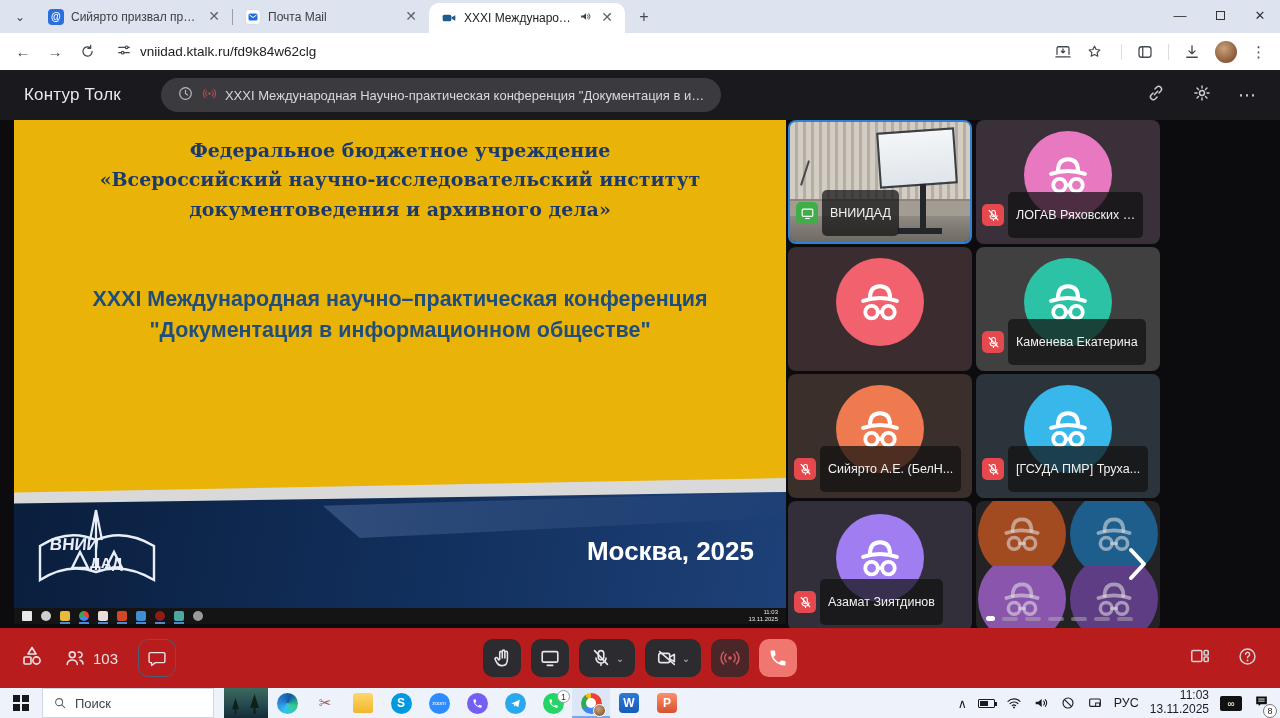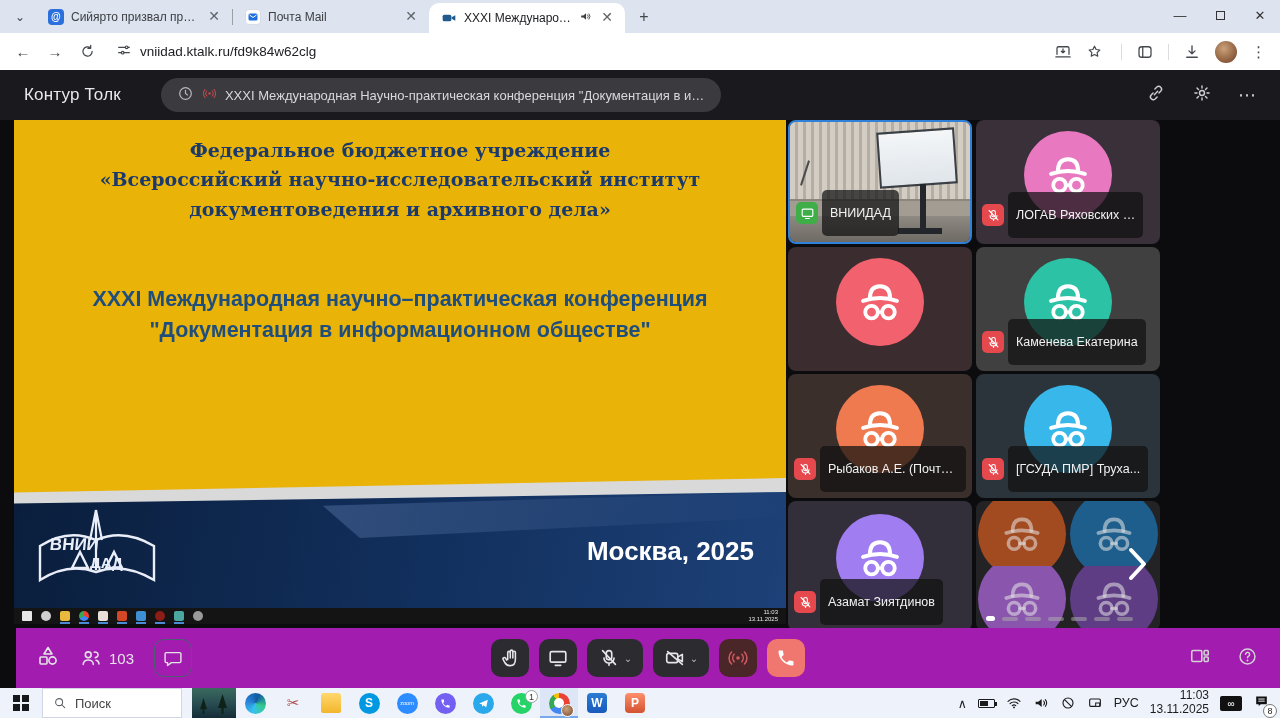--- a/index.html
+++ b/index.html
@@ -79,37 +79,37 @@
   .more-grid { position:absolute; inset:0; display:grid; grid-template-columns:1fr 1fr; }
   .mini-av { position:relative; overflow:hidden; }
   .mini-av .c { position:absolute; left:50%; top:50%; transform:translate(-50%,-50%); width:88px; height:88px; border-radius:50%; display:flex; align-items:center; justify-content:center; color:rgba(230,230,230,.55); }
   .mini-av svg { width:50px; height:50px; }
   .next-chevron { position:absolute; right:10px; top:50%; transform:translateY(-50%); color:#fff; z-index:3; }
   .pager { position:absolute; left:10px; right:10px; bottom:10px; display:flex; align-items:center; gap:7px; z-index:3; }
   .pager .dot { width:9px; height:5px; border-radius:3px; background:#fff; }
   .pager .dash { width:16px; height:4px; border-radius:2px; background:rgba(170,170,170,.55); }
 
   
-  .ctrlbar { position:absolute; left:16px; right:0; top:628px; height:60px; background:#a21caf; display:flex; align-items:center; }
+  .ctrlbar { position:absolute; left:0; right:0; top:628px; height:60px; background:#b91c1c; display:flex; align-items:center; }
   .ctrl-left { display:flex; align-items:center; gap:20px; margin-left:20px; color:#e4e4e6; }
   .people-count { display:flex; align-items:center; gap:7px; font-size:15px; }
   .chat-btn { width:38px; height:38px; border:1.6px solid #4d5d74; border-radius:10px; display:flex; align-items:center; justify-content:center; color:#e4e4e6; }
   .ctrl-center { position:absolute; left:50%; top:50%; transform:translate(-50%,-50%); display:flex; align-items:center; gap:10px; }
   .cbtn { height:38px; min-width:38px; background:#2b2b30; border-radius:10px; display:flex; align-items:center; justify-content:center; color:#e6e6e8; gap:4px; padding:0 6px; }
   .cbtn .chev { font-size:10px; color:#b8b8bc; }
   .cbtn.live { background:#4a2628; color:#cf5a60; }
   .cbtn.hang { background:#ef7770; color:#fff; }
   .ctrl-right { margin-left:auto; display:flex; align-items:center; gap:26px; margin-right:22px; color:#d3d3d6; }
 
   
   .taskbar { position:absolute; left:0; right:0; bottom:0; height:30px; background:#eef3fb; display:flex; align-items:center; }
   .tb-start { width:42px; height:30px; display:flex; align-items:center; justify-content:center; }
   .winlogo { display:grid; grid-template-columns:7px 7px; grid-template-rows:7px 7px; gap:1.5px; }
   .winlogo i { background:#16181c; }
-  .tb-search { width:140px; height:30px; background:#fff; border:1px solid #cfd6e4; display:flex; align-items:center; gap:8px; padding:0 10px; color:#444; font-size:13px; }
+  .tb-search { width:172px; height:30px; background:#fff; border:1px solid #cfd6e4; display:flex; align-items:center; gap:8px; padding:0 10px; color:#444; font-size:13px; }
   .tb-ic { width:38px; height:30px; display:flex; align-items:center; justify-content:center; position:relative; }
   .tb-ic.active { background:#dce6f7; box-shadow:inset 0 -2px 0 #76a9ea; }
   .appdot { width:21px; height:21px; border-radius:50%; display:flex; align-items:center; justify-content:center; color:#fff; font-size:12px; font-weight:bold; }
   .appsq { width:20px; height:20px; border-radius:4px; display:flex; align-items:center; justify-content:center; color:#fff; font-size:12px; font-weight:bold; }
   .tree-tile { width:44px; height:30px; background:linear-gradient(180deg,#3a6a5e 0%,#274a50 55%,#142c36 100%); position:relative; overflow:hidden; }
   .tree-tile::before { content:""; position:absolute; left:8px; bottom:4px; width:7px; height:16px; background:#0e2218; clip-path:polygon(50% 0,100% 70%,62% 70%,62% 100%,38% 100%,38% 70%,0 70%); }
   .tree-tile::after { content:""; position:absolute; right:9px; bottom:4px; width:9px; height:20px; background:#0e2218; clip-path:polygon(50% 0,100% 70%,62% 70%,62% 100%,38% 100%,38% 70%,0 70%); }
   .chrome-ic { width:21px; height:21px; border-radius:50%; background:conic-gradient(#ea4335 0 33%,#4285f4 33% 66%,#34a853 66% 90%,#fbbc05 90% 100%); position:relative; }
   .chrome-ic::before { content:""; position:absolute; left:5.5px; top:5.5px; width:10px; height:10px; border-radius:50%; background:#fff; }
   .chrome-ic .mini-avatar { position:absolute; right:-4px; bottom:-3px; width:13px; height:13px; border-radius:50%; background:radial-gradient(circle at 40% 35%, #caa27a, #7a4a2e); border:1px solid #fff; }
@@ -459,21 +459,21 @@
             <svg>
               <use href="#spy"></use>
             </svg>
           </div>
         <div class="tag">
             <span class="badge mic">
               <svg width="15" height="15" viewBox="0 0 24 24" style="color:#fff">
                 <use href="#micoff"></use>
               </svg>
             </span>
-        <span class="nm">Рыбаков А.Е. (Почта...</span>
+        <span class="nm">Сийярто А.Е. (БелН...</span>
           </div>
       </div>
 
       <div class="tile" style="background: rgb(43, 52, 58);">
         <div class="avatar" style="background: rgb(56, 184, 234);">
             <svg>
               <use href="#spy"></use>
             </svg>
           </div>
         <div class="tag">

